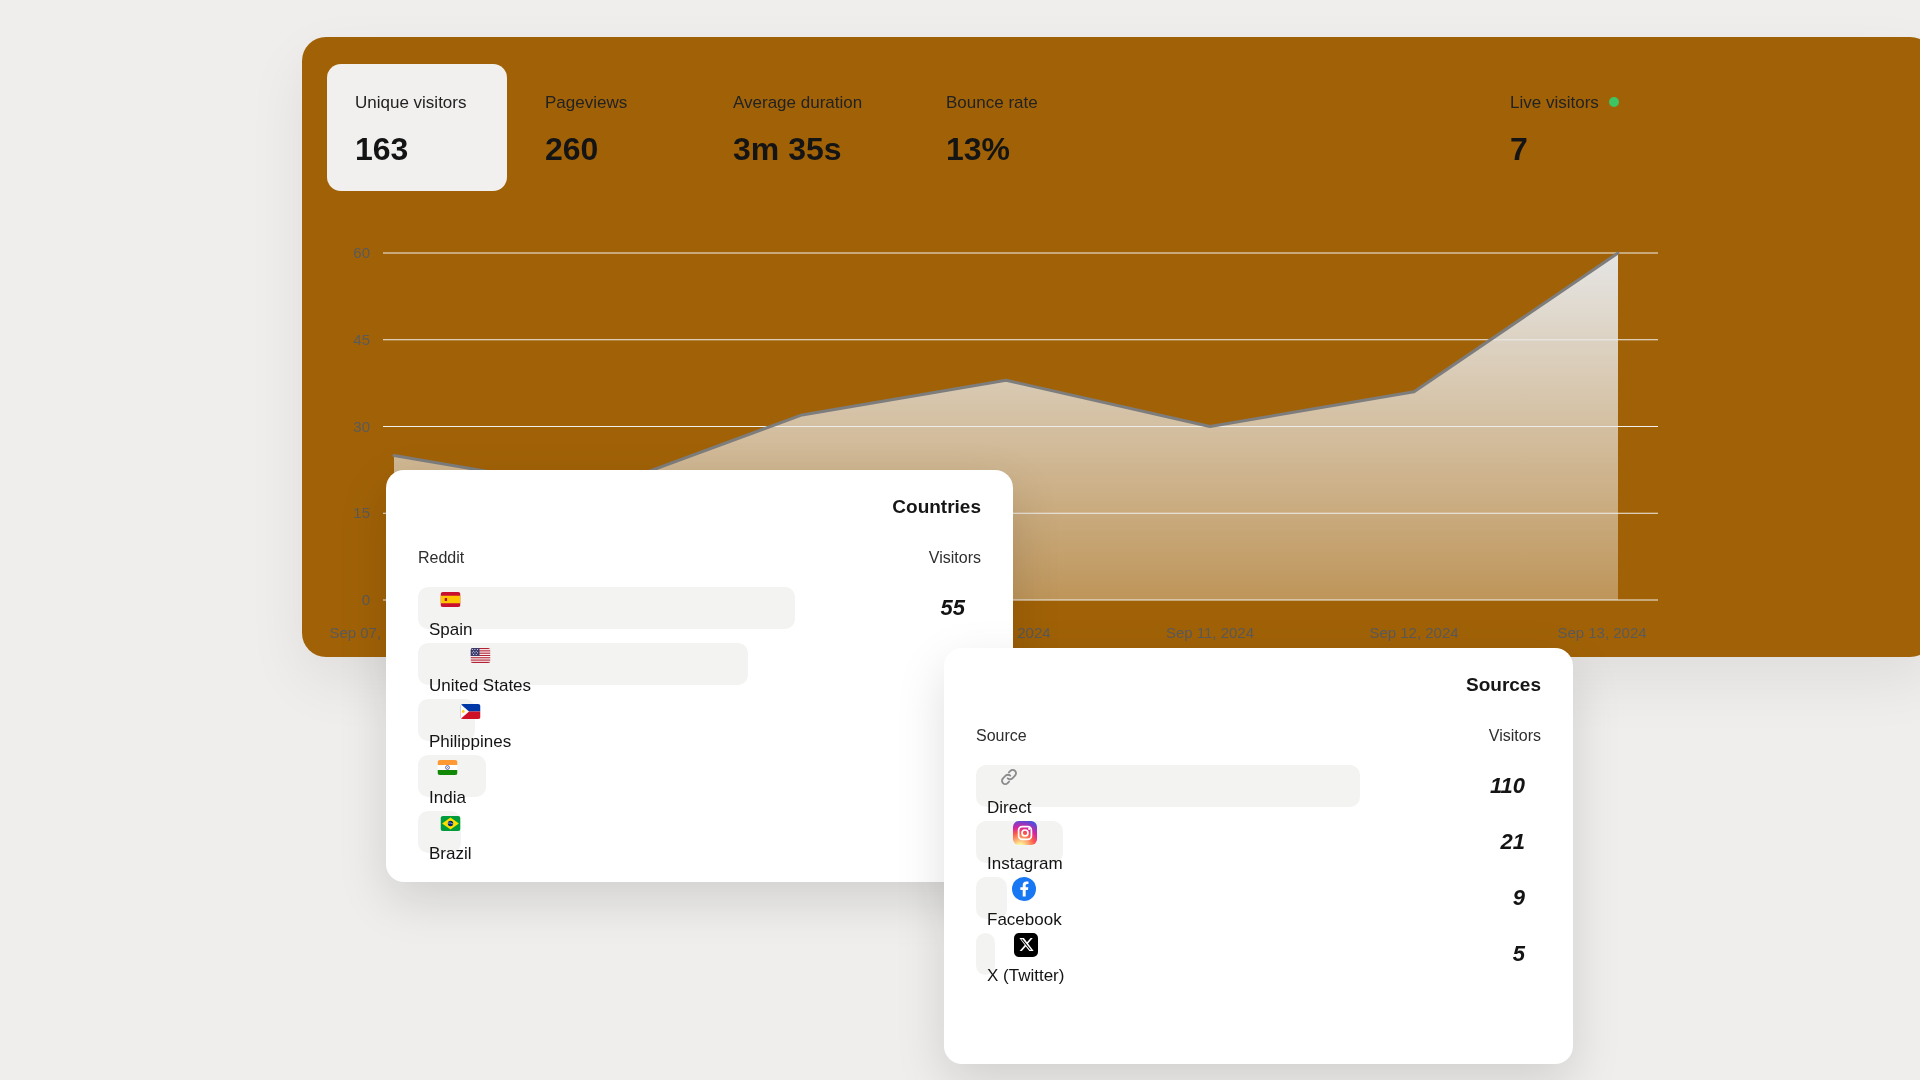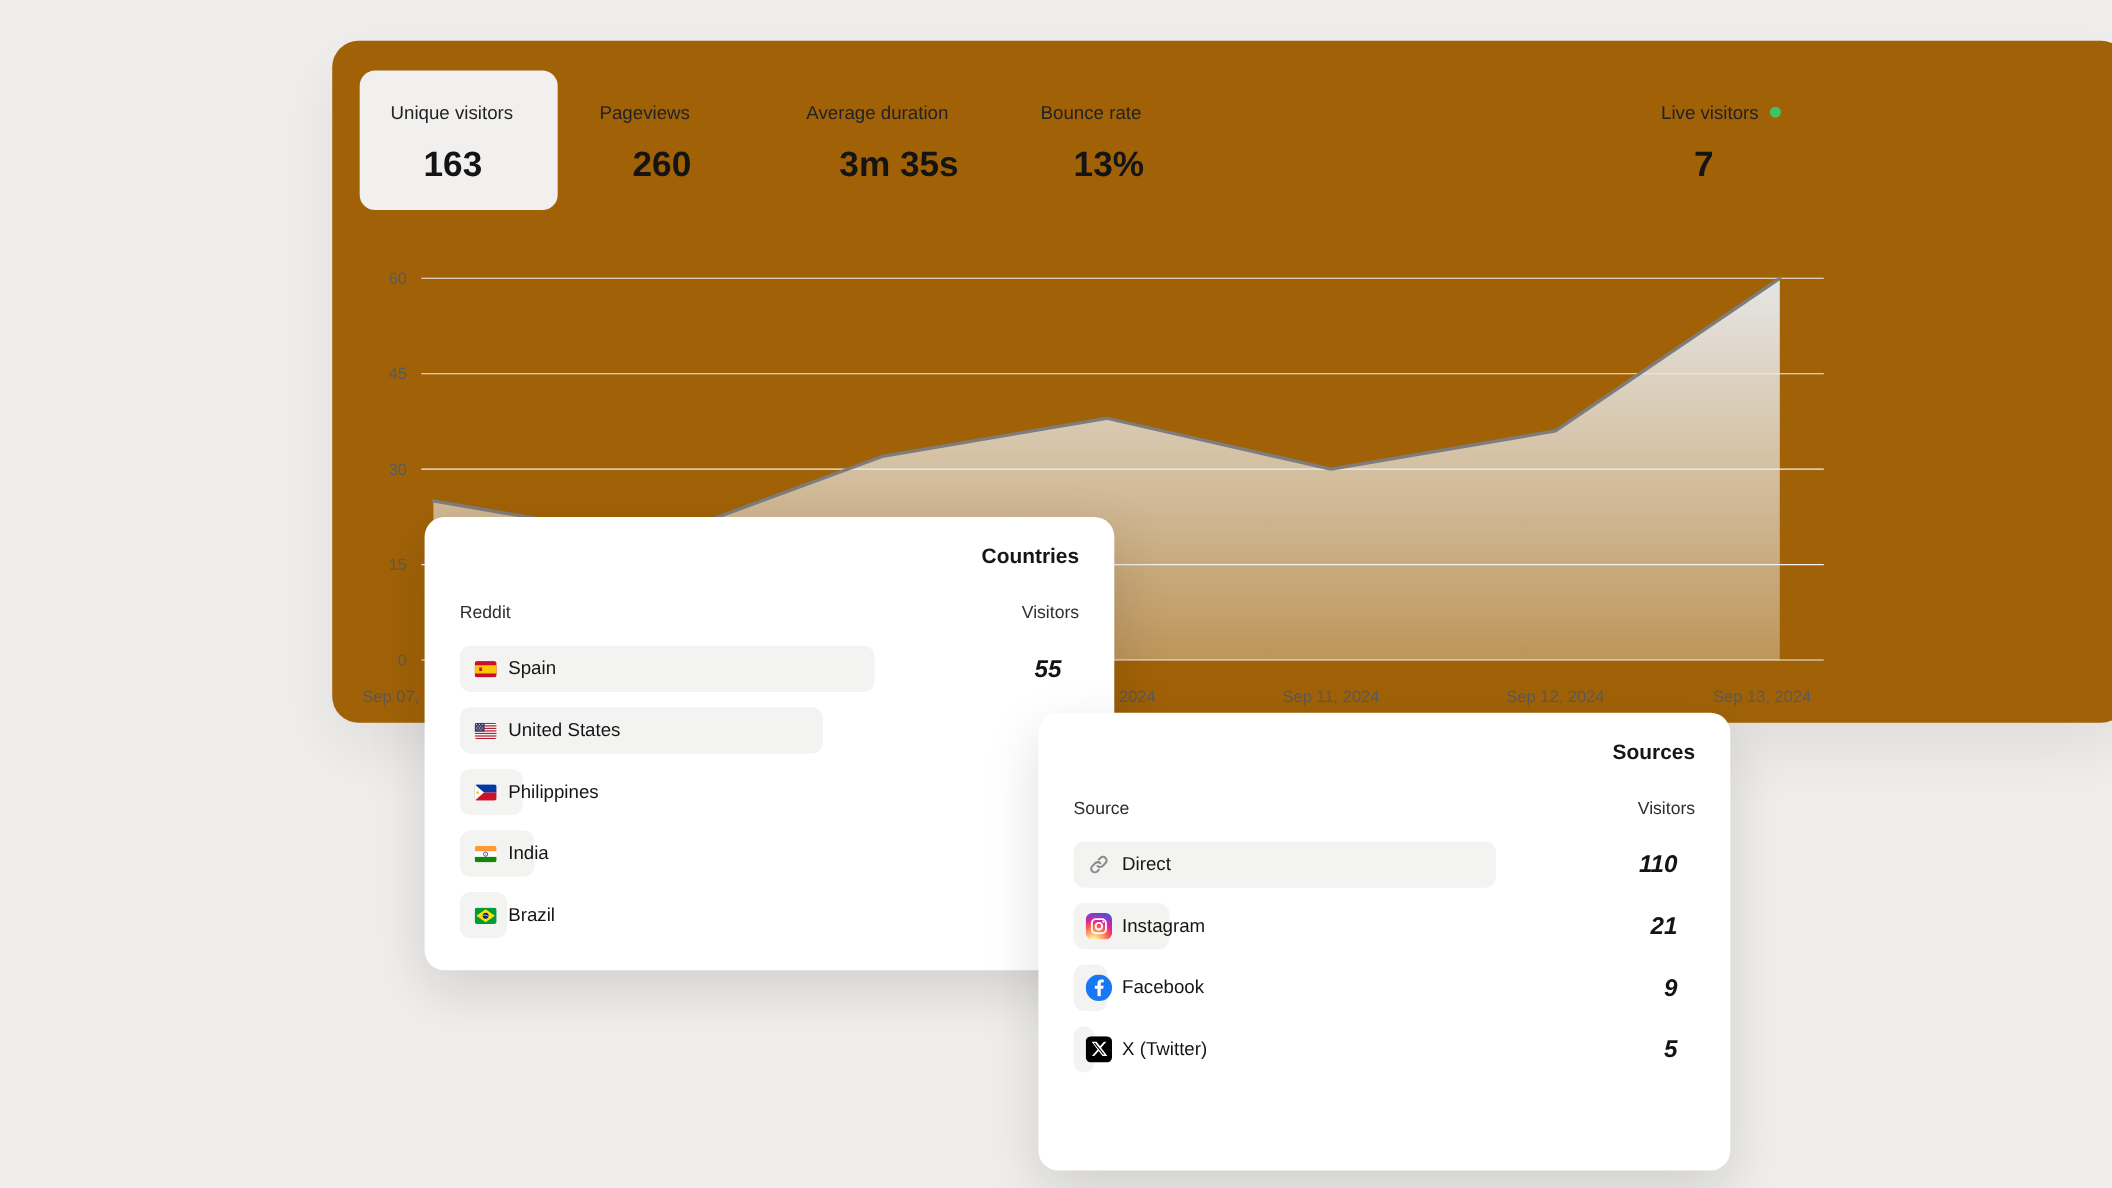--- a/index.html
+++ b/index.html
@@ -13,21 +13,21 @@
   }
   .main-card {
     position:absolute; left:302px; top:37px; width:1632px; height:620px;
     background:#a16207; border-radius:24px;
     box-shadow:0 24px 60px rgba(0,0,0,0.07);
     z-index:1;
   }
   
   .stat { position:absolute; top:56px; }
   .stat-label { font-size:17px; font-weight:500; color:#222; line-height:20px; white-space:nowrap; }
-  .stat-value { font-size:32px; font-weight:700; color:#141414; line-height:36px; margin-top:18px; white-space:nowrap;margin-left:30px; }
+  .stat-value { font-size:32px; font-weight:700; color:#141414; line-height:36px; margin-top:18px; white-space:nowrap; }
   .stat-tile {
     position:absolute; left:25px; top:27px; width:180px; height:127px;
     background:#f1f0ef; border-radius:14px; padding:29px 0 0 28px;
   }
   .stat-tile .stat-value { margin-top:18px; }
   .stat-pageviews { left:243px; }
   .stat-duration  { left:431px; }
   .stat-bounce    { left:644px; }
   .stat-live      { left:1208px; }
   .live-dot {
@@ -51,21 +51,21 @@
     font-size:16px; color:#2e2e2e; line-height:20px;
   }
   .panel-rows { margin-top:19px; }
   .row { position:relative; height:42px; margin-bottom:14px; }
   .row-bar {
     position:absolute; left:0; top:0; height:42px; border-radius:10px;
     background:#f3f3f2;
   }
   .row-content {
     position:absolute; left:0; top:0; height:42px;
-    display:flex; align-items:center; gap:9px; padding-left:11px;
+    display:flex; align-items:center; gap:9px; padding-left:11px;flex-direction:column;
   }
   .row-icon { display:flex; align-items:center; justify-content:center; width:24px; height:24px; flex:0 0 auto; }
   .row-label { font-size:17px; color:#141414; white-space:nowrap; }
   .row-value {
     position:absolute; right:16px; top:0; height:42px;
     display:flex; align-items:center;
     font-size:22px; font-weight:700; color:#141414;font-style:italic;
   }
 </style>
 </head>

